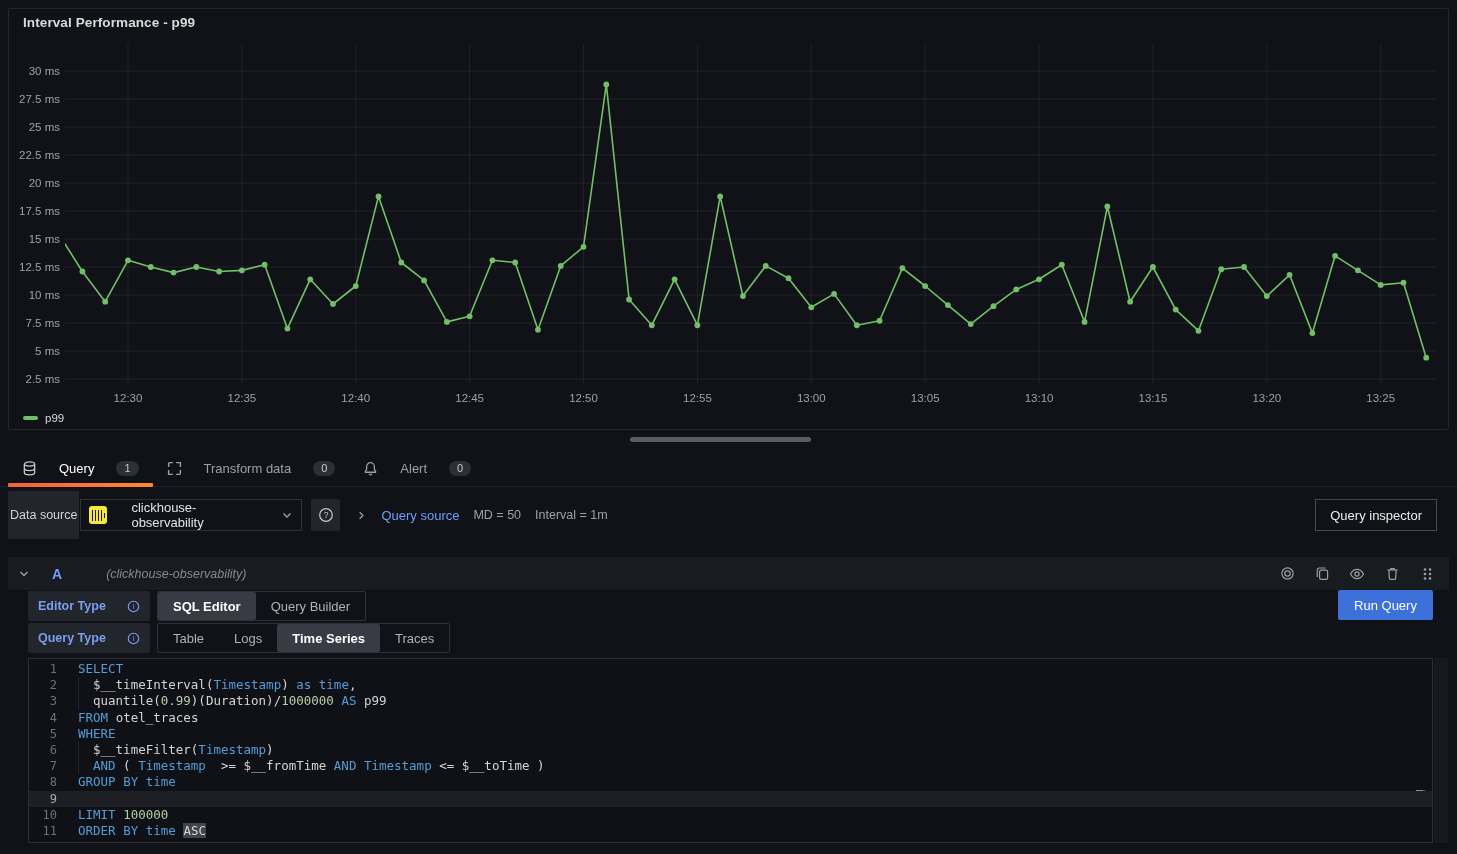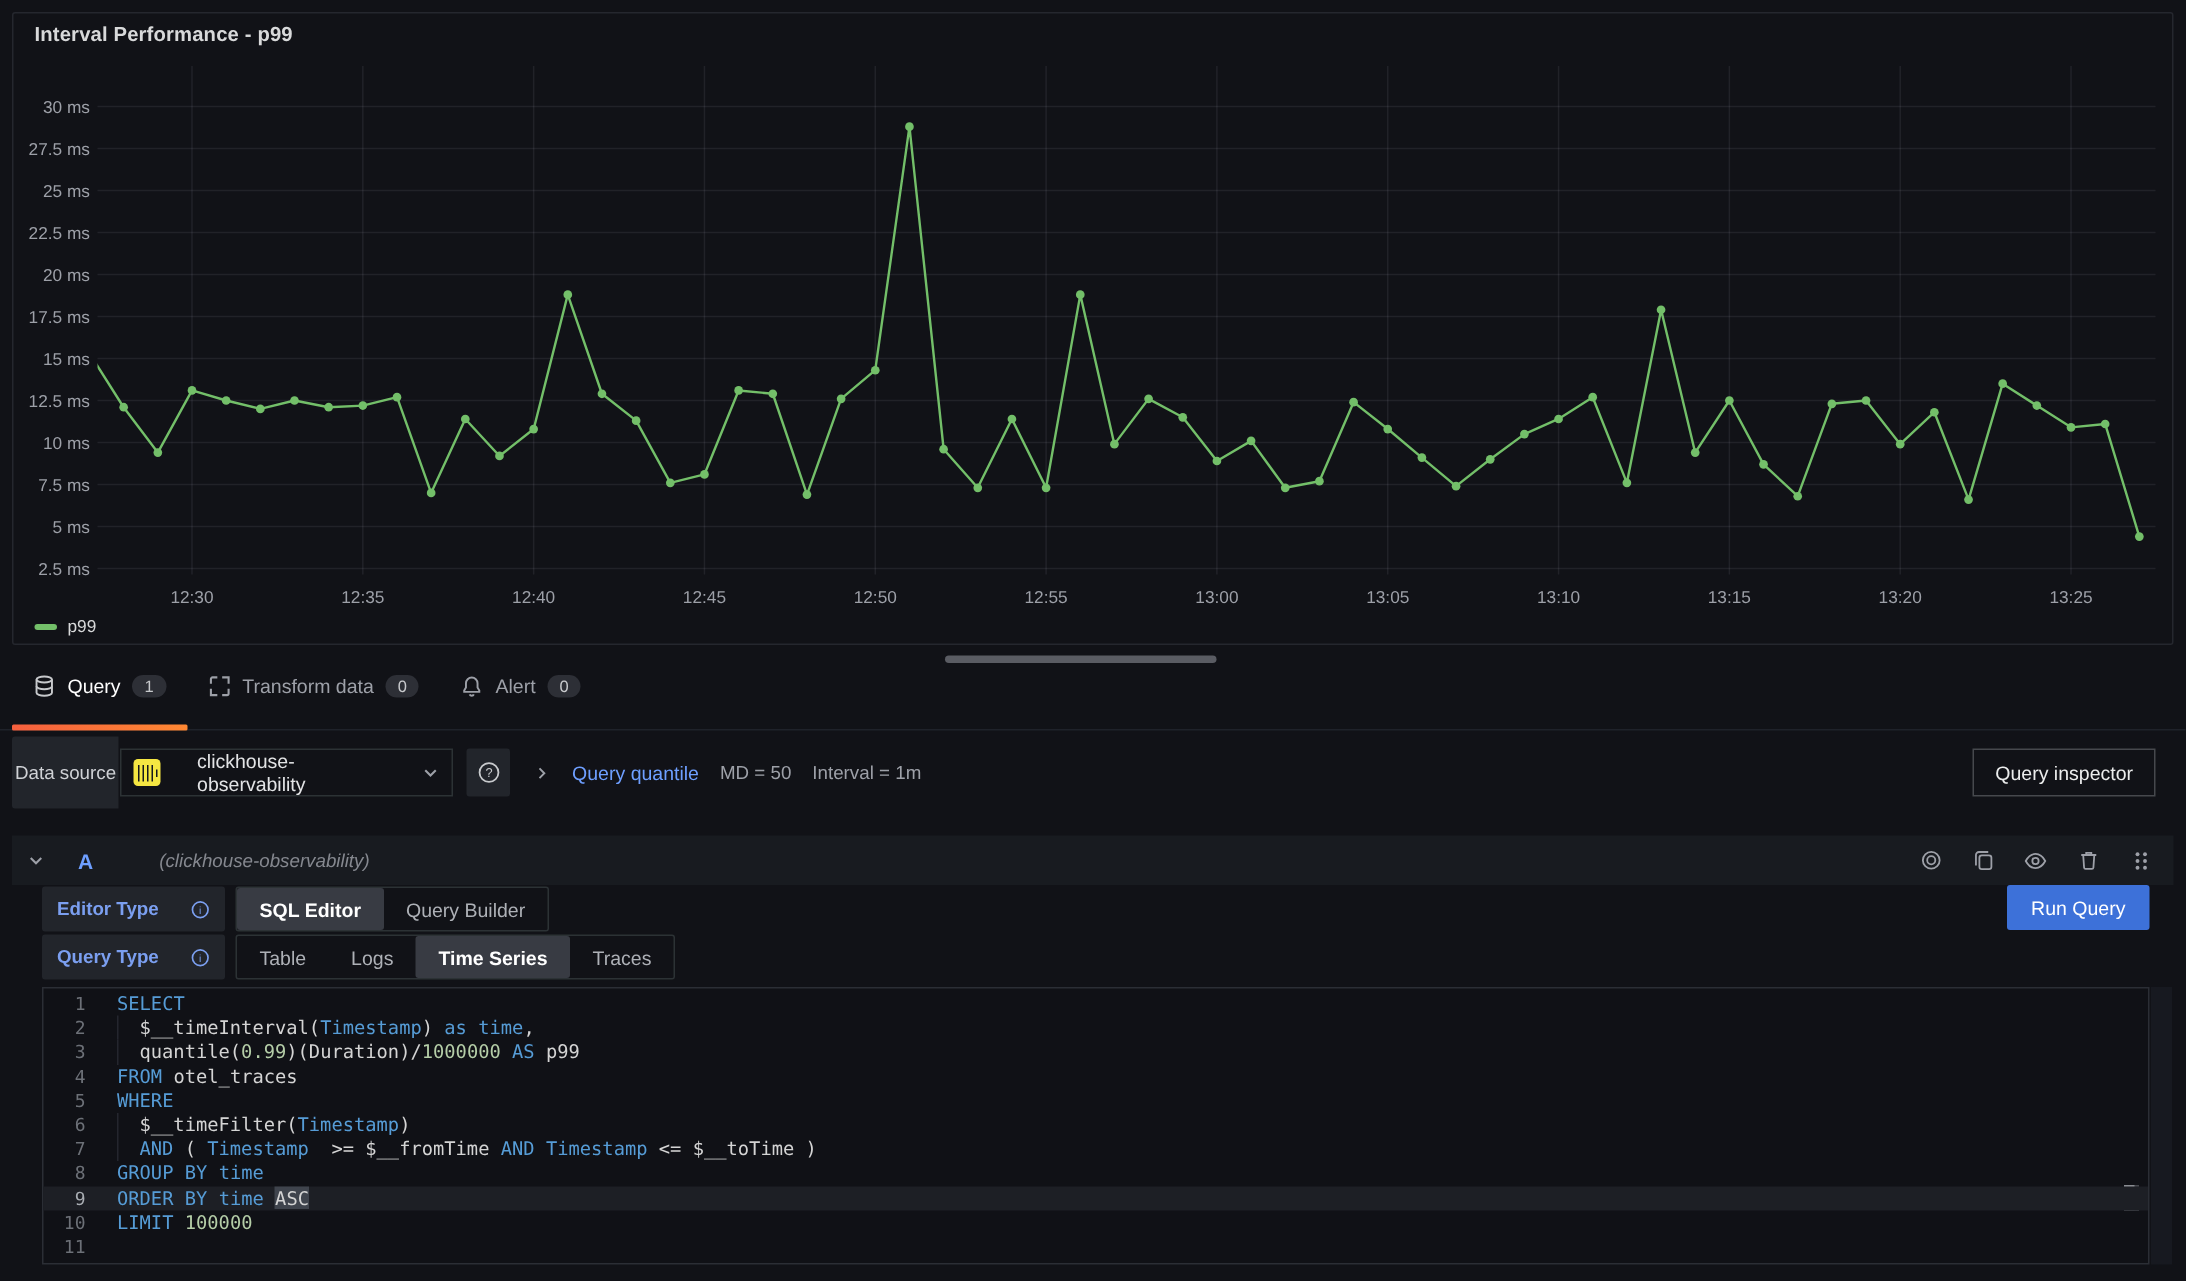--- a/index.html
+++ b/index.html
@@ -12,21 +12,21 @@
   #chart-svg { position:absolute; left:0; top:0; }
   #legend { position:absolute; left:14px; top:403px; display:flex; align-items:center; gap:7px; cursor:pointer; }
   #legend .swatch { width:15px; height:4px; border-radius:2px; background:#73bf69; }
   #legend .lbl { font-size:11.5px; color:#d8d9da; }
 
   
   #hscroll { left:630px; top:437px; width:181px; height:5px; border-radius:3px; background:#5a5c63; }
 
   
   #tabs { left:0; top:450px; width:1457px; height:37px; border-bottom:1px solid #1f222a; display:flex; align-items:stretch; padding-left:8px; }
-  .tab { position:relative; display:flex; align-items:flex-start; gap:8px; padding:0 14px; cursor:pointer; }
+  .tab { position:relative; display:flex; align-items:center; gap:22px; padding:0 14px; cursor:pointer; }
   .tab .t-label { font-size:13px; color:#9da0a8; }
   .tab.active .t-label { color:#ffffff; font-weight:500; }
   .badge { background:#2d2f36; color:#c7c9cc; font-size:11px; border-radius:9px; padding:1.5px 8px; }
   .tab.active .under { position:absolute; left:0; right:0; bottom:-1px; height:4px; border-radius:1px;
       background:linear-gradient(90deg,#f55f3e,#ff8833); }
   .ticon { width:15px; height:15px; flex:none; }
 
   
   #toolbar { left:8px; top:499px; width:1441px; height:32px; display:flex; align-items:center; }
   .chip { background:#22252b; height:48px; display:flex; align-items:center; padding:0 2px; font-size:12.5px; font-weight:400; color:#d0d2d6; border-radius:2px 0 0 2px; }
@@ -256,21 +256,21 @@
   <div class="sq-btn">
     <svg class="gicon" width="16" height="16" viewBox="0 0 16 16">
       <circle cx="8" cy="8" r="6.3" fill="none" stroke="#c7c9cc" stroke-width="1.2"></circle>
       <text x="8" y="11" text-anchor="middle" font-size="8.5" fill="#c7c9cc" font-family="Liberation Sans, sans-serif">?</text>
     </svg>
   </div>
   <div id="qopt-wrap">
     <svg class="gicon" width="11" height="11" viewBox="0 0 12 12">
       <polyline points="4,2.5 7.5,6 4,9.5" fill="none" stroke="#9da0a8" stroke-width="1.4"></polyline>
     </svg>
-    <span id="qopt-label">Query quantile</span>
+    <span id="qopt-label">Query source</span>
     <span class="meta">MD = 50</span>
     <span class="meta">Interval = 1m</span>
   </div>
   <div id="inspector-btn">Query inspector</div>
 </div>
 
 <div id="qrow" class="abs">
   <svg class="gicon" width="12" height="12" viewBox="0 0 12 12">
     <polyline points="2.5,4 6,7.5 9.5,4" fill="none" stroke="#9da0a8" stroke-width="1.4"></polyline>
   </svg>
@@ -351,17 +351,17 @@
 <div id="code" class="abs">
   <div id="ruler-thumb" style="top: 130.6px;"></div>
 <div class="code-line"><span class="ln">1</span><span style="padding-left: 0px;"><span class="tok-kw">SELECT</span></span></div>
     <div class="code-line"><span class="ln">2</span><span class="guide"></span><span style="padding-left: 15px;"><span class="tok-d">$__timeInterval(</span><span class="tok-kw">Timestamp</span><span class="tok-d">) </span><span class="tok-kw">as</span><span class="tok-d"> </span><span class="tok-kw">time</span><span class="tok-d">,</span></span></div>
     <div class="code-line"><span class="ln">3</span><span class="guide"></span><span style="padding-left: 15px;"><span class="tok-d">quantile(</span><span class="tok-num">0.99</span><span class="tok-d">)(Duration)/</span><span class="tok-num">1000000</span><span class="tok-d"> </span><span class="tok-kw">AS</span><span class="tok-d"> p99</span></span></div>
     <div class="code-line"><span class="ln">4</span><span style="padding-left: 0px;"><span class="tok-kw">FROM</span><span class="tok-d"> otel_traces</span></span></div>
     <div class="code-line"><span class="ln">5</span><span style="padding-left: 0px;"><span class="tok-kw">WHERE</span></span></div>
     <div class="code-line"><span class="ln">6</span><span class="guide"></span><span style="padding-left: 15px;"><span class="tok-d">$__timeFilter(</span><span class="tok-kw">Timestamp</span><span class="tok-d">)</span></span></div>
     <div class="code-line"><span class="ln">7</span><span class="guide"></span><span style="padding-left: 15px;"><span class="tok-kw">AND</span><span class="tok-d"> ( </span><span class="tok-kw">Timestamp</span><span class="tok-d">  &gt;= $__fromTime </span><span class="tok-kw">AND</span><span class="tok-d"> </span><span class="tok-kw">Timestamp</span><span class="tok-d"> &lt;= $__toTime )</span></span></div>
     <div class="code-line"><span class="ln">8</span><span style="padding-left: 0px;"><span class="tok-kw">GROUP</span><span class="tok-d"> </span><span class="tok-kw">BY</span><span class="tok-d"> </span><span class="tok-kw">time</span></span></div>
-    <div class="code-line active"><span class="ln">9</span><span style="padding-left: 0px;"><span class="tok-kw">ORDER</span><span class="tok-d"> </span><span class="tok-kw">BY</span><span class="tok-d"> </span><span class="tok-kw">time</span><span class="tok-d"> </span><span class="tok-sel">ASC</span></span></div>
+    <div class="code-line active"><span class="ln">9</span><span style="padding-left: 0px; margin-top: 32px;"><span class="tok-kw">ORDER</span><span class="tok-d"> </span><span class="tok-kw">BY</span><span class="tok-d"> </span><span class="tok-kw">time</span><span class="tok-d"> </span><span class="tok-sel">ASC</span></span></div>
     <div class="code-line"><span class="ln">10</span><span style="padding-left: 0px;"><span class="tok-kw">LIMIT</span><span class="tok-d"> </span><span class="tok-num">100000</span></span></div>
     <div class="code-line"><span class="ln">11</span><span style="padding-left: 0px;"></span></div>
   </div>
 <div id="code-track" class="abs"></div>
 
 </body></html>

